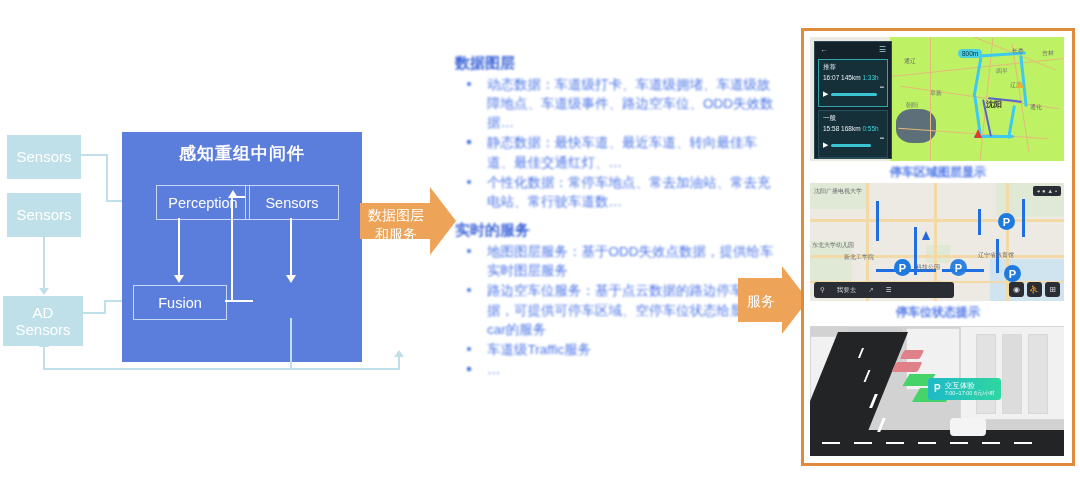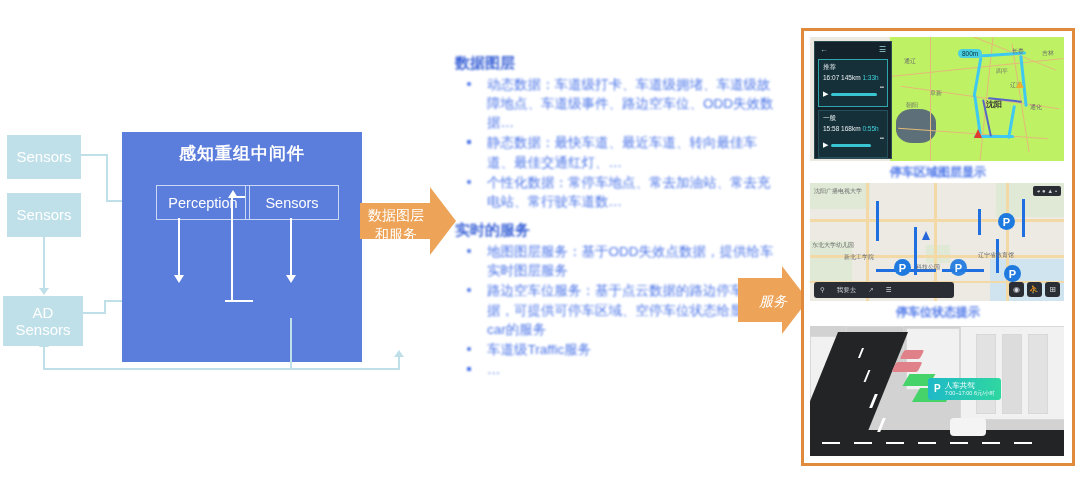--- a/index.html
+++ b/index.html
@@ -169,20 +169,21 @@
   <div class="ln" style="left:82px;top:312px;width:24px;height:2px;"></div>
   <div class="ln" style="left:104px;top:300px;width:2px;height:14px;"></div>
   <div class="ln" style="left:104px;top:300px;width:20px;height:2px;"></div>
   <div class="ar ar-r" style="left:124px;top:296px;"></div>
 
   <div class="mw"></div>
   <div class="mw-title" style="left:122px;top:142px;width:240px;">感知重组中间件</div>
 
   <div class="mw-cell" id="perception">Perception</div>
   <div class="mw-cell" id="analysis">Sensors</div>
+  <div class="mw-cell" id="fusion">Fusion</div>
 
   <div class="wln" style="left:178px;top:218px;width:2px;height:58px;"></div>
   <div class="war-d" style="left:174px;top:275px;"></div>
 
   <div class="wln" style="left:225px;top:300px;width:28px;height:2px;"></div>
   <div class="wln" style="left:231px;top:196px;width:2px;height:106px;"></div>
   <div class="wln" style="left:231px;top:196px;width:14px;height:2px;"></div>
   <div class="war-u" style="left:228px;top:190px;"></div>
 
   <div class="wln" style="left:290px;top:218px;width:2px;height:58px;"></div>
@@ -219,21 +220,21 @@
       <li>地图图层服务：基于ODD失效点数据，提供给车实时图层服务</li>
       <li>路边空车位服务：基于点云数据的路边停车位数据，可提供可停车区域、空停车位状态给显示和car的服务</li>
       <li>车道级Traffic服务</li>
       <li class="sq">…</li>
     </ul>
   </div>
 
   <div class="oarrow" style="left:738px;top:256px;width:68px;height:88px;">
     <div class="body" style="left:0;top:22px;width:46px;height:44px;"></div>
     <div class="head" style="left:44px;top:10px;"></div>
-    <div class="lbl" style="left:12px;top:36px;width:46px;font-style:italic;">服务</div>
+    <div class="lbl" style="left:0;top:36px;width:46px;">服务</div>
   </div>
 
   <div class="rpanel">
 
     <div class="shot" id="shot1">
       <div class="mapbg">
         <div class="green" style="left:6px;top:72px;width:40px;height:34px;background:#5d7079;"></div>
         <div class="road" style="left:0;top:30px;width:174px;height:1px;transform:rotate(-6deg);"></div>
         <div class="road" style="left:10px;top:60px;width:160px;height:1px;transform:rotate(8deg);"></div>
         <div class="road" style="left:40px;top:0;width:1px;height:124px;"></div>
@@ -373,19 +374,19 @@
 
       <div class="gslot" style="left:96px;top:48px;width:26px;height:12px;transform:skewX(-30deg);"></div>
       <div class="gslot" style="left:106px;top:62px;width:34px;height:14px;transform:skewX(-30deg);"></div>
       <div class="redcar" style="left:84px;top:36px;width:26px;height:10px;transform:skewX(-26deg);"></div>
       <div class="redcar" style="left:92px;top:24px;width:20px;height:9px;transform:skewX(-26deg);"></div>
       <div class="whcar" style="left:140px;top:92px;width:36px;height:18px;"></div>
 
       <div class="ptag" style="left:118px;top:52px;">
         <span class="pglyph">P</span>
         <span>
-          <span>人车共驾</span>
+          <span>交互体验</span>
           <span class="sub">7:00~17:00  6元/小时</span>
         </span>
       </div>
     </div>
   </div>
 </div>
 
 </body></html>

